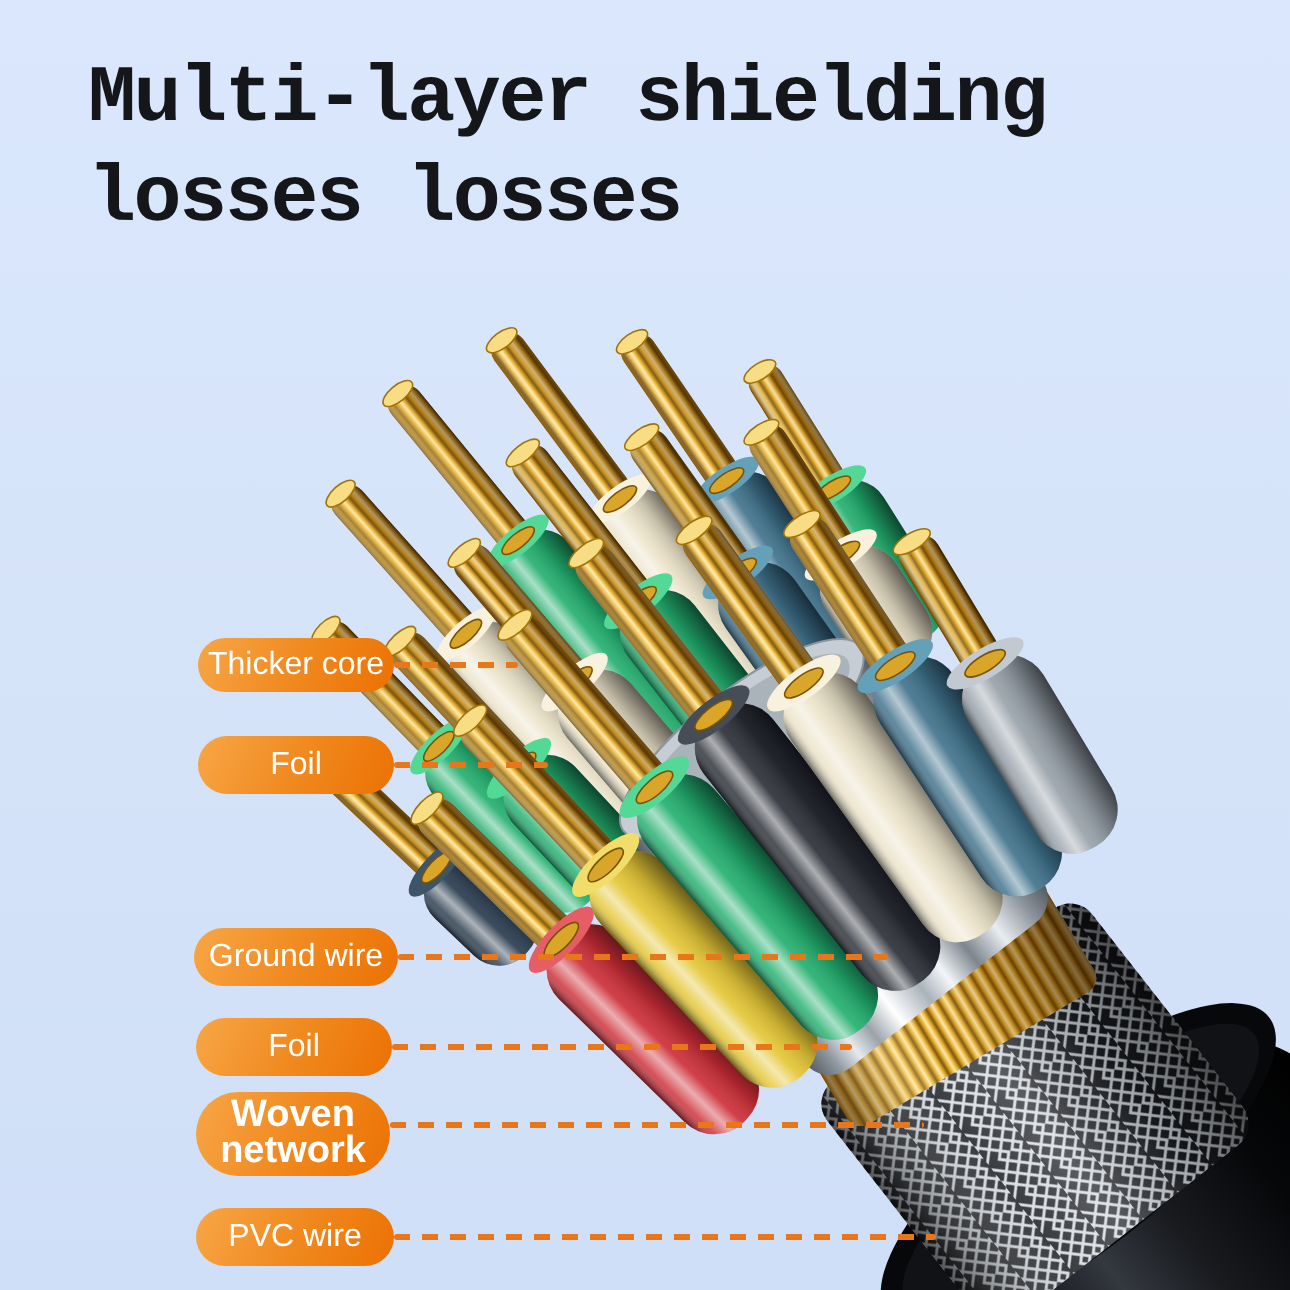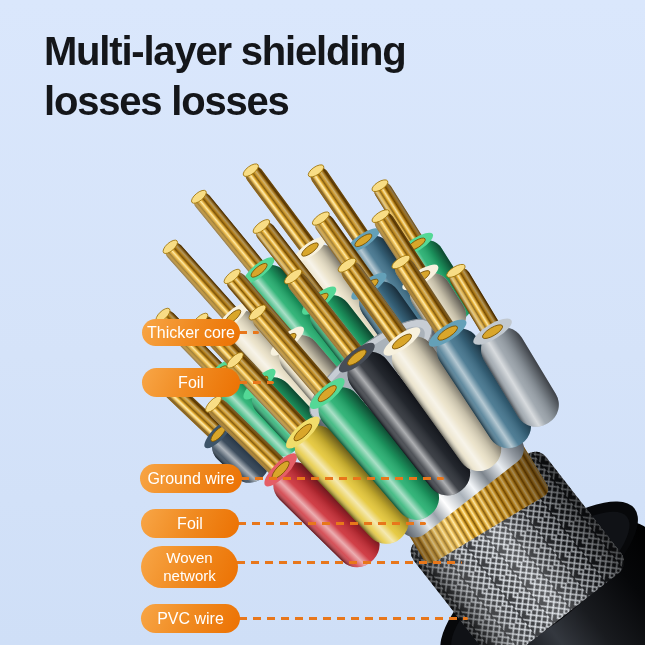--- a/index.html
+++ b/index.html
@@ -5,29 +5,29 @@
   html,body{margin:0;padding:0;}
   .stage{
     position:relative;width:645px;height:645px;overflow:hidden;
     background:linear-gradient(180deg,#dae7fc 0%,#d5e3f9 55%,#cfdff7 100%);
     font-family:"Liberation Sans", sans-serif;
   }
   .cable-svg{position:absolute;left:0;top:0;width:645px;height:645px;display:block;}
   .title{
     position:absolute;left:44px;top:26px;
     font-size:40px;line-height:50px;font-weight:bold;letter-spacing:-1.2px;
-    color:#14161a;white-space:nowrap;
+    color:#14161a;white-space:nowrap;font-family:Liberation Mono, monospace;
   }
   .pill{
     position:absolute;display:flex;align-items:center;justify-content:center;
     background:linear-gradient(115deg,#f8a647 0%,#f08a20 50%,#ec7102 100%);
     color:#ffffff;border-radius:999px;font-size:16px;line-height:18px;
-    text-align:center;white-space:nowrap;z-index:3;margin-left:43px;
+    text-align:center;white-space:nowrap;z-index:3;
   }
-  .pill.wrap{white-space:normal;font-size:15px;line-height:18.5px;}
+  .pill.wrap{white-space:normal;font-size:19px;line-height:18.5px;font-weight:bold;}
   .p0{left:99px;top:319px;width:98px;height:27px;}
   .p1{left:99px;top:368px;width:98px;height:29px;}
   .p2{left:97px;top:464px;width:102px;height:29px;text-align:center;}
   .p3{left:98px;top:509px;width:98px;height:29px;}
   .p4{left:98px;top:546px;width:97px;height:42px;}
   .p5{left:98px;top:604px;width:99px;height:29px;}
   .leader{
     position:absolute;height:3px;z-index:2;border-radius:2px;
     background:repeating-linear-gradient(90deg,#e8771b 0 8px,rgba(0,0,0,0) 8px 14px);
   }

